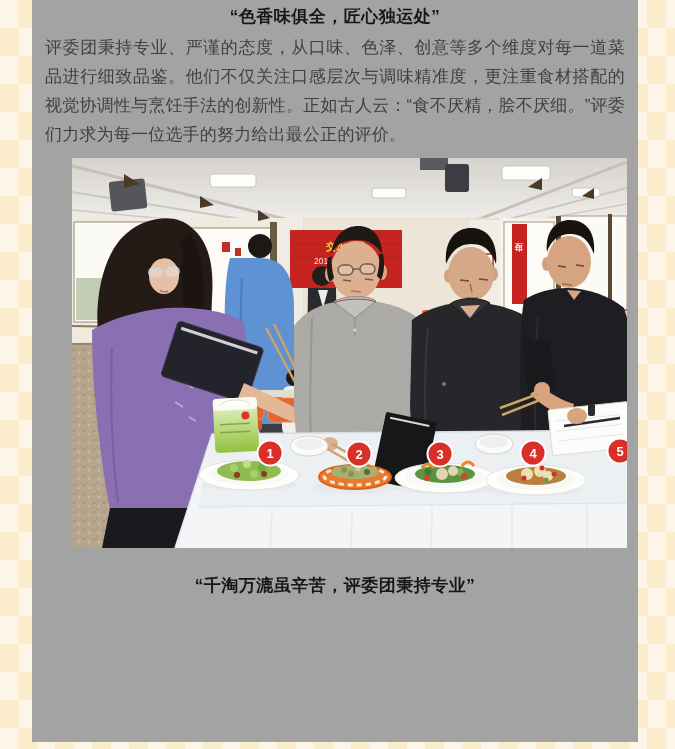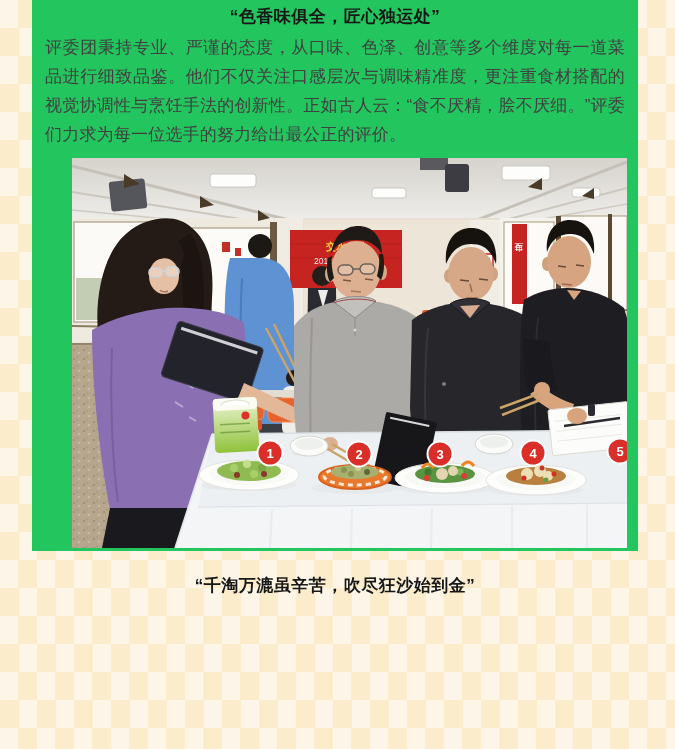--- a/index.html
+++ b/index.html
@@ -3,21 +3,21 @@
 <meta charset="utf-8">
 <style>
   html,body { margin:0; padding:0; }
   body {
     width:675px; height:749px; position:relative; overflow:hidden;
     background-color:#fdf6e8;
     background-image: conic-gradient(#fbeccb 25%, #fdf6e8 0 50%, #fbeccb 0 75%, #fdf6e8 0);
     background-size: 37px 56px;
     font-family:"Liberation Sans","DejaVu Sans",sans-serif;
   }
-  .card { position:absolute; left:32px; top:0; width:606px; height:551px; background:#22c55e; }
+  .card { position:absolute; left:32px; top:0; width:606px; height:742px; background:#a3a3a3; }
   .h { position:absolute; left:0; width:100%; text-align:center; font-size:17px; font-weight:bold;
        color:#171717; letter-spacing:.5px; }
   .t1 { top:5px; }
   .t2 { top:574px; }
   .para { position:absolute; left:13px; width:580px; font-size:17px; line-height:29px;
           color:#404040; text-align:justify; letter-spacing:.2px; }
   .p1 { top:33px; }
   .p2 { top:596px; line-height:28.5px; }
   .photo { position:absolute; left:40px; top:158px; width:555px; height:390px; overflow:hidden; background:#e9e7e3; }
   .photo svg { display:block; }
@@ -334,16 +334,16 @@
           <circle cx="461" cy="295" r="12.5" fill="#da2f28" stroke="#ffffff" stroke-width="2"></circle>
           <text x="461" y="300" font-size="13" font-weight="bold" fill="#ffffff" text-anchor="middle">4</text>
         </g>
         <g>
           <circle cx="548" cy="293" r="12.5" fill="#da2f28" stroke="#ffffff" stroke-width="2"></circle>
           <text x="548" y="298" font-size="13" font-weight="bold" fill="#ffffff" text-anchor="middle">5</text>
         </g>
       </svg>
     </div>
 
-    <div class="h t2">“千淘万漉虽辛苦，吹尽狂沙始到金”</div>
+    <div class="h t2">“千淘万漉虽辛苦，评委团秉持专业”</div>
 
   </div>
 </div>
 
 </body></html>

